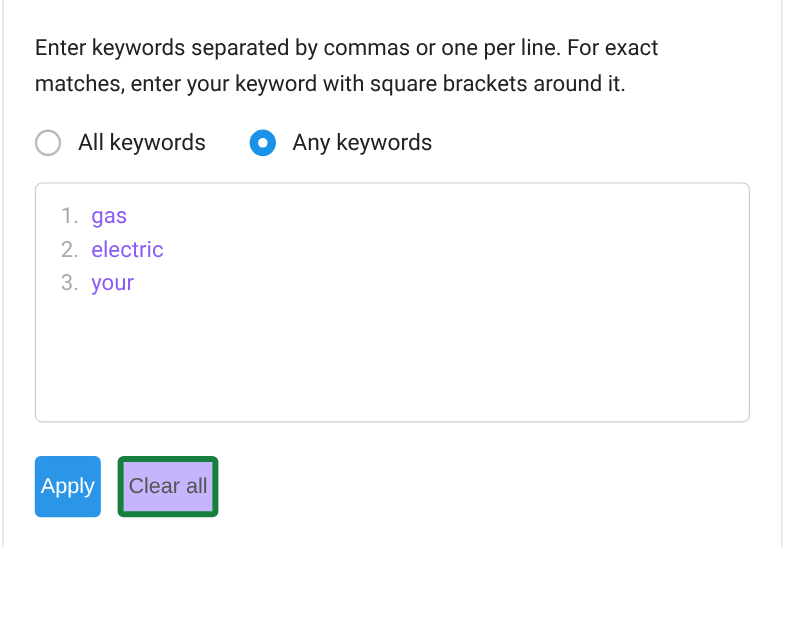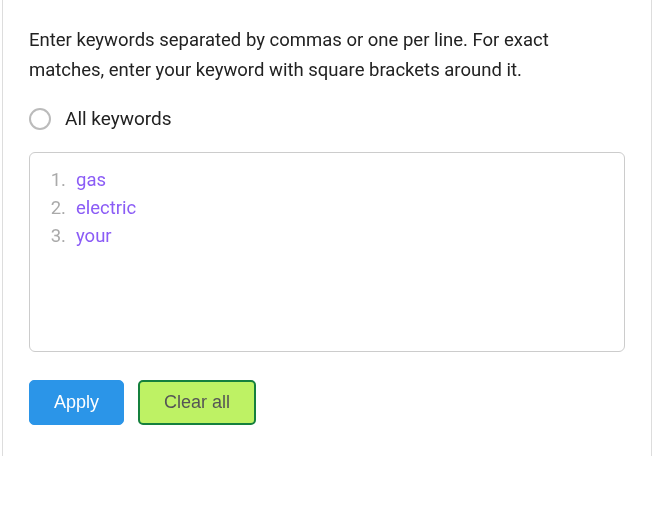--- a/index.html
+++ b/index.html
@@ -11,34 +11,40 @@
 .radio-circle{width:22px;height:22px;border-radius:50%;border:2px solid #bbb;display:inline-flex;align-items:center;justify-content:center;flex-shrink:0}
 .radio-circle.selected{border-color:#1c91e8;background:#1c91e8}
 .radio-dot{width:8px;height:8px;border-radius:50%;background:#fff;display:none}
 .radio-circle.selected .radio-dot{display:block}
 .radio-label{font-size:19px;color:#222}
 .keyword-box{border:1px solid #ccc;border-radius:6px;padding:16px 18px;height:200px;margin-bottom:28px;background:#fff}
 .keyword-line{display:flex;align-items:baseline;gap:10px;margin-bottom:6px;font-size:18.5px}
 .line-num{color:#aaa;min-width:18px;text-align:right}
 .line-text{color:#8b5cf6}
 .actions{display:flex;gap:14px}
-.btn{font-size:18px;padding:10px 24px;border-radius:5px;cursor:pointer;border:1px solid transparent}
+.btn{font-size:18px;padding:10px 4px;border-radius:5px;cursor:pointer;border:1px solid transparent}
 .btn-primary{background:#2b95e8;color:#fff;border-color:#2b95e8}
-.btn-secondary{background:#bef264;color:#555;border:2px solid #15803d}
+.btn-secondary{background:#c4b5fd;color:#555;border:5px solid #15803d}
 </style>
 </head>
 <body>
 
 <div class="panel">
   <p class="instructions">Enter keywords separated by commas or one per line. For exact matches, enter your keyword with square brackets around it.</p>
 
   <div class="radio-group">
     <label class="radio-option">
       <span class="radio-circle"></span>
       <span class="radio-label">All keywords</span>
+    </label>
+    <label class="radio-option">
+      <span class="radio-circle selected">
+          <span class="radio-dot"></span>
+        </span>
+      <span class="radio-label">Any keywords</span>
     </label>
   </div>
 
   <div class="keyword-box">
     <div class="keyword-line">
       <span class="line-num">1.</span>
       <span class="line-text">gas</span>
     </div>
     <div class="keyword-line">
       <span class="line-num">2.</span>

